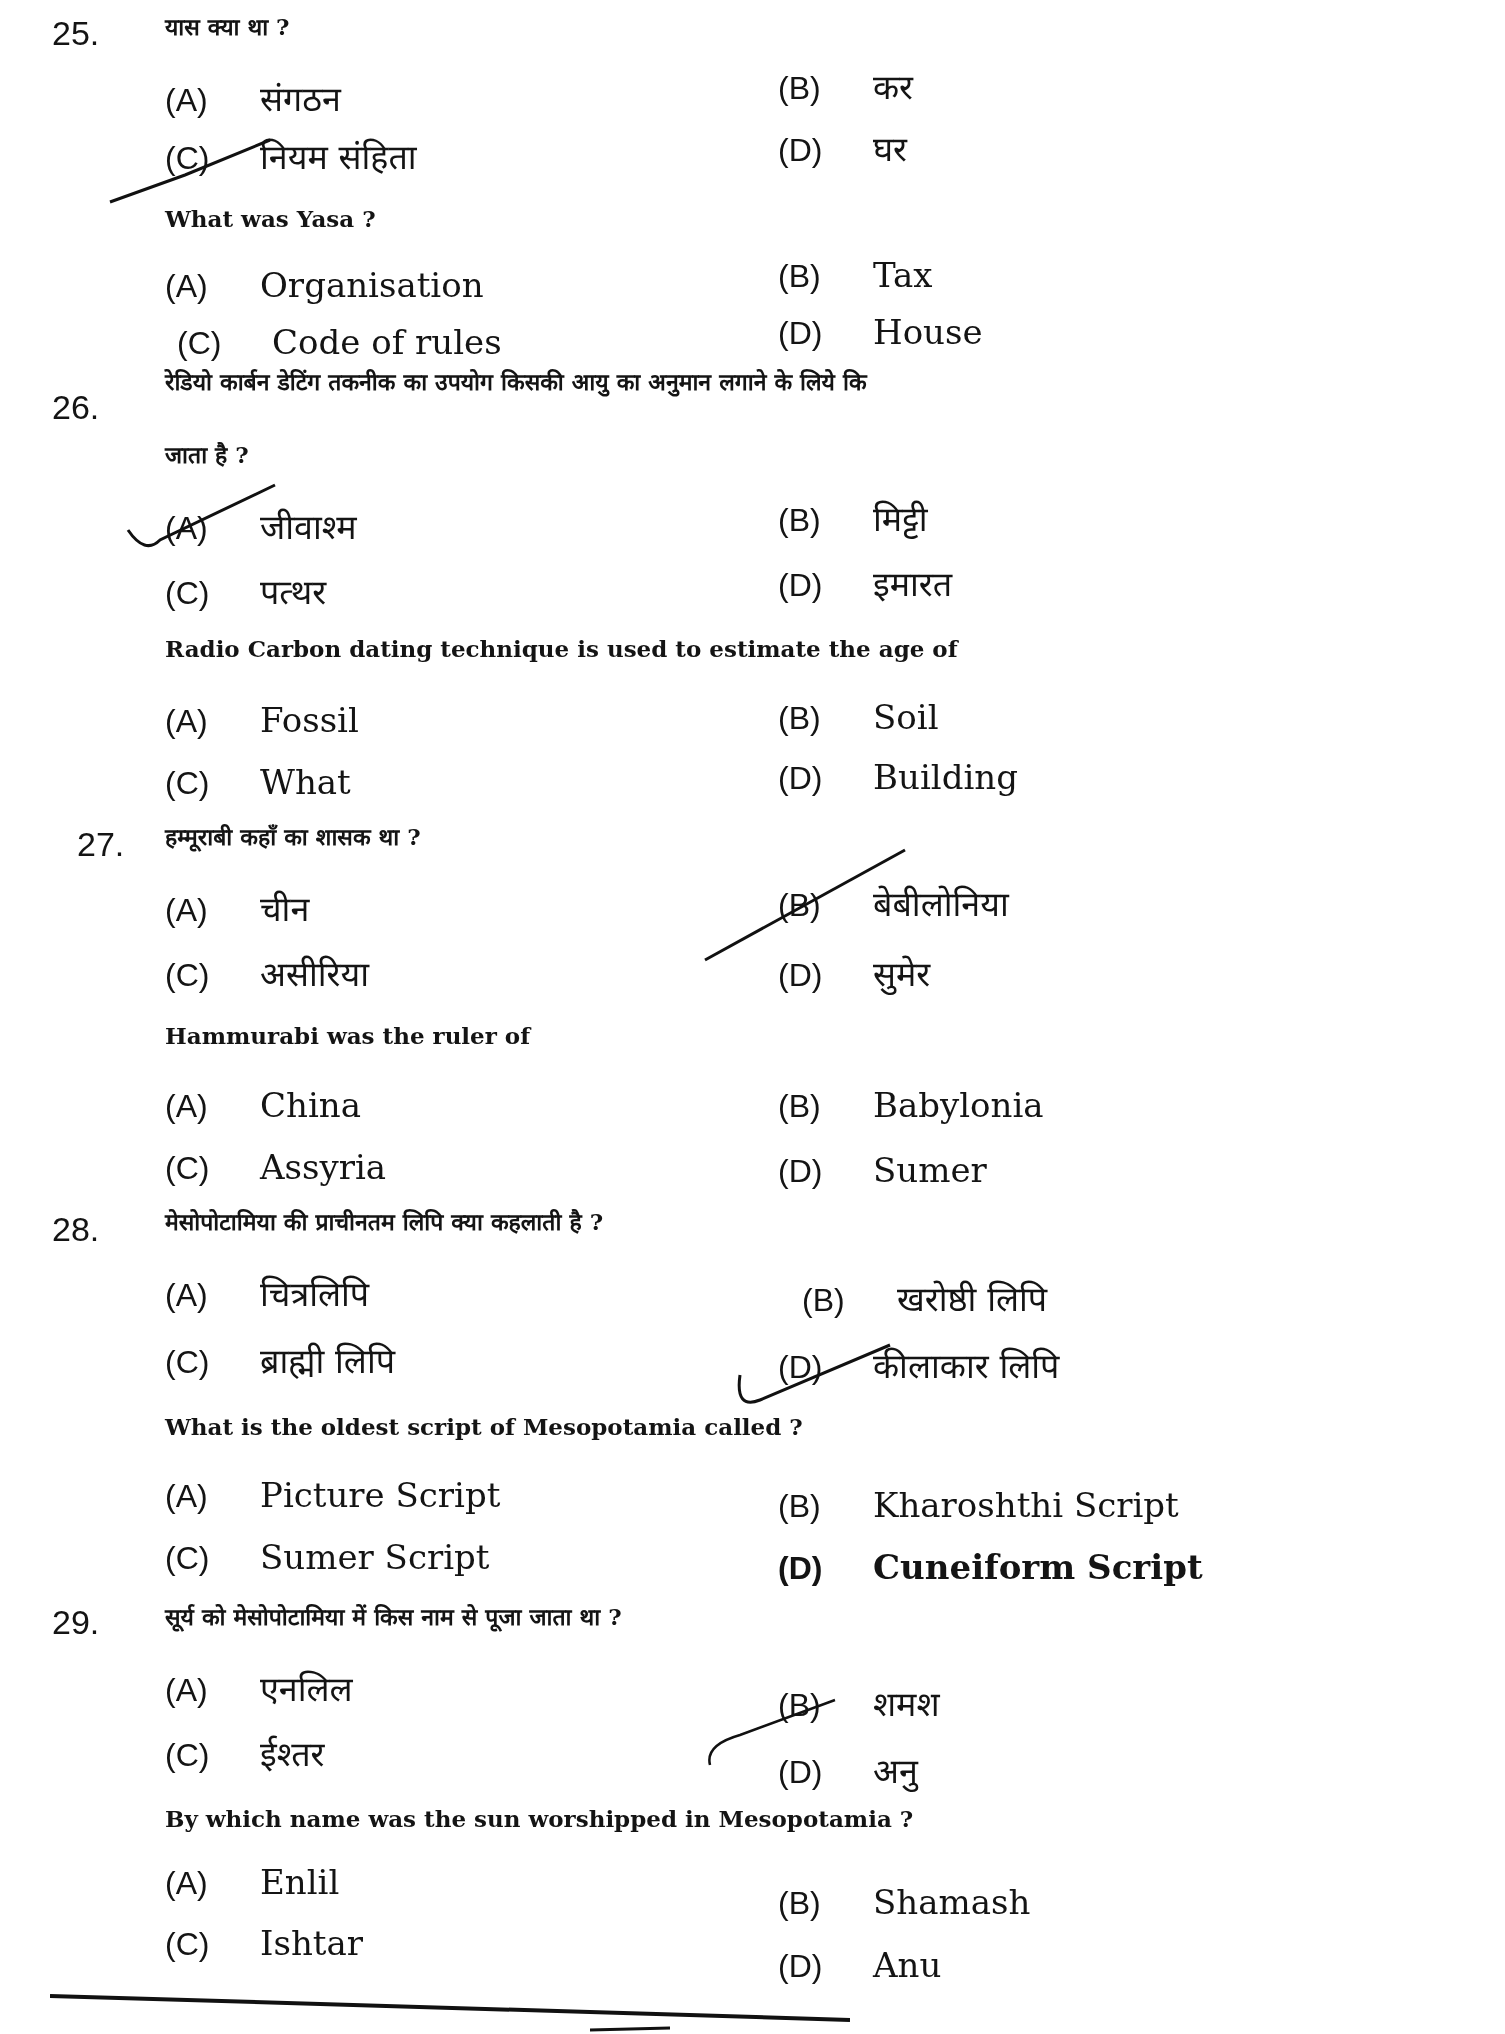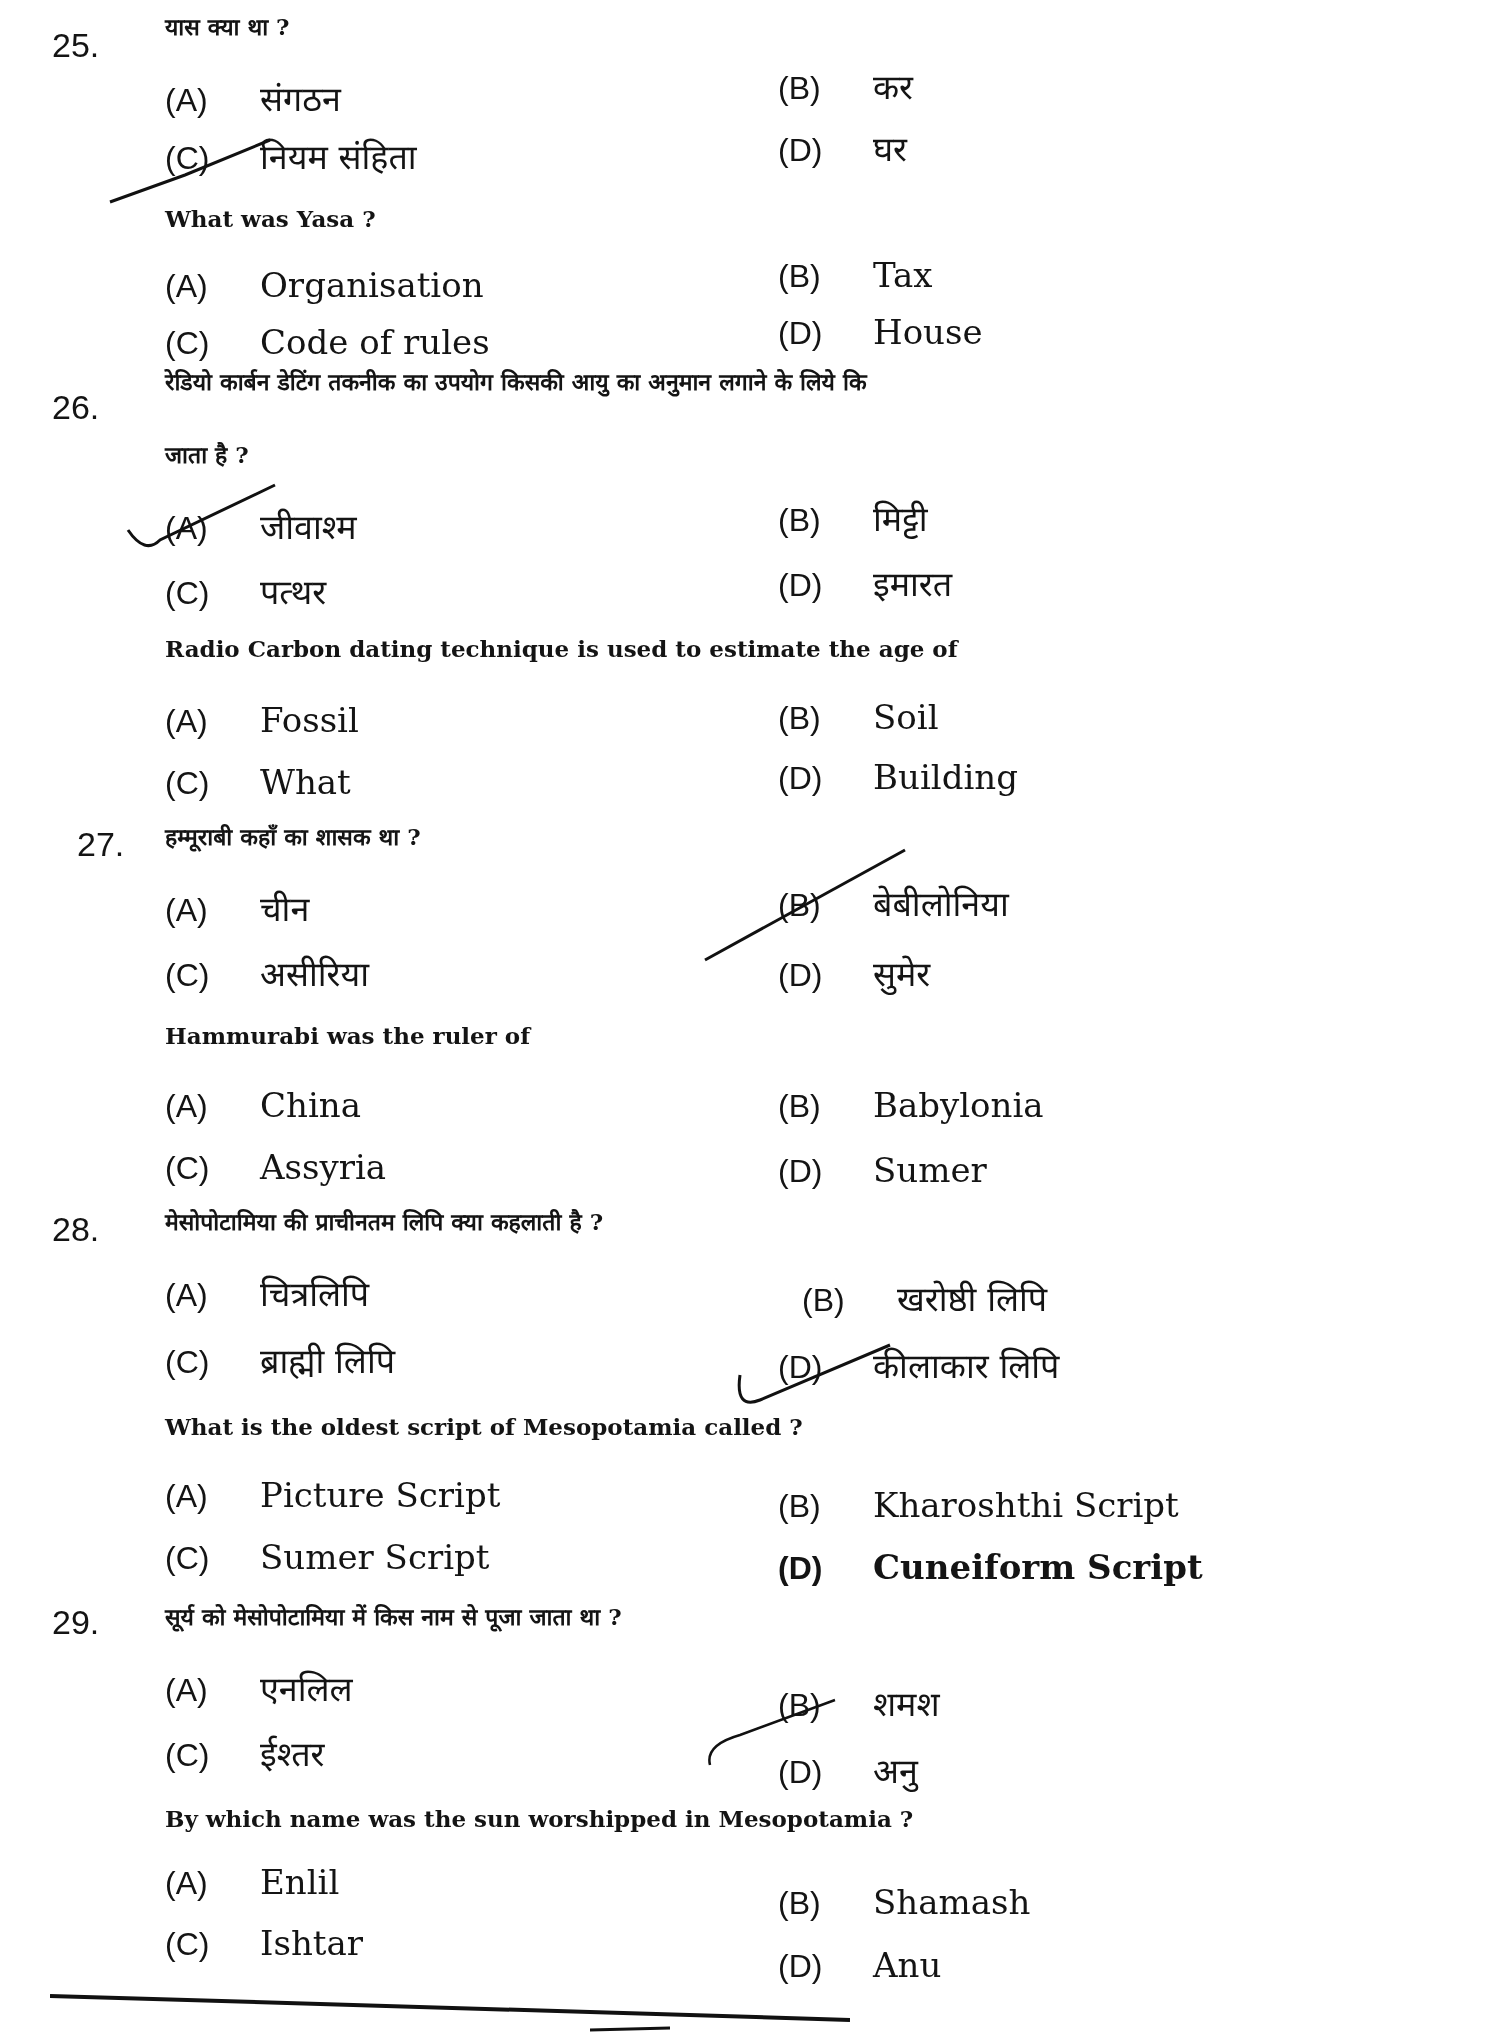--- a/index.html
+++ b/index.html
@@ -16,30 +16,30 @@
   .col1 { left: 165px; }
   .col2 { left: 778px; }
   .en .lbl { font-family: "Liberation Sans", sans-serif; }
   .mark { position: absolute; pointer-events: none; }
   .rule { position: absolute; }
 </style>
 </head>
 <body>
 
 <div class="q" style="top:0;">
-  <span class="qnum" style="top:26px;">25.</span>
+  <span class="qnum" style="top:14px;">25.</span>
   <span class="stem" style="top:10px;">यास क्या था ?</span>
   <div class="opt col1" style="top:75px;"><span class="lbl">(A)</span><span>संगठन</span></div>
   <div class="opt col2" style="top:63px;"><span class="lbl">(B)</span><span>कर</span></div>
   <div class="opt col1" style="top:133px;"><span class="lbl">(C)</span><span>नियम संहिता</span></div>
   <div class="opt col2" style="top:125px;"><span class="lbl">(D)</span><span>घर</span></div>
   <span class="stem" style="top:205px;">What was Yasa ?</span>
   <div class="opt col1 en" style="top:265px;"><span class="lbl">(A)</span><span>Organisation</span></div>
   <div class="opt col2 en" style="top:255px;"><span class="lbl">(B)</span><span>Tax</span></div>
-  <div class="opt col1 en" style="top:322px;"><span class="lbl">(C)</span><span>Code of rules</span></div>
+  <div class="opt col1 en" style="top:322px;margin-left:12px;"><span class="lbl">(C)</span><span>Code of rules</span></div>
   <div class="opt col2 en" style="top:312px;"><span class="lbl">(D)</span><span>House</span></div>
 </div>
 
 <div class="q" style="top:0;">
   <span class="qnum" style="top:388px;">26.</span>
   <span class="stem" style="top:365px;">रेडियो कार्बन डेटिंग तकनीक का उपयोग किसकी आयु का अनुमान लगाने के लिये कि</span>
   <span class="stem" style="top:438px;">जाता है ?</span>
   <div class="opt col1" style="top:503px;"><span class="lbl">(A)</span><span>जीवाश्म</span></div>
   <div class="opt col2" style="top:495px;"><span class="lbl">(B)</span><span>मिट्टी</span></div>
   <div class="opt col1" style="top:568px;"><span class="lbl">(C)</span><span>पत्थर</span></div>

